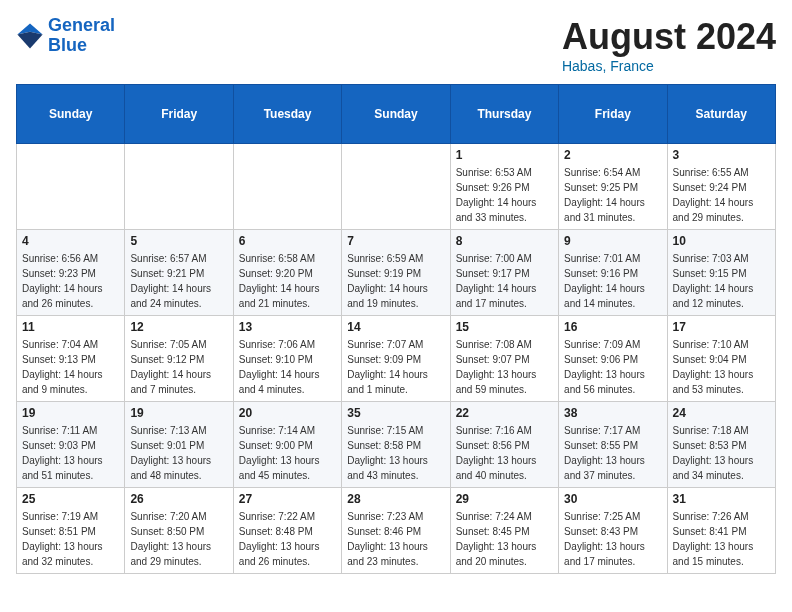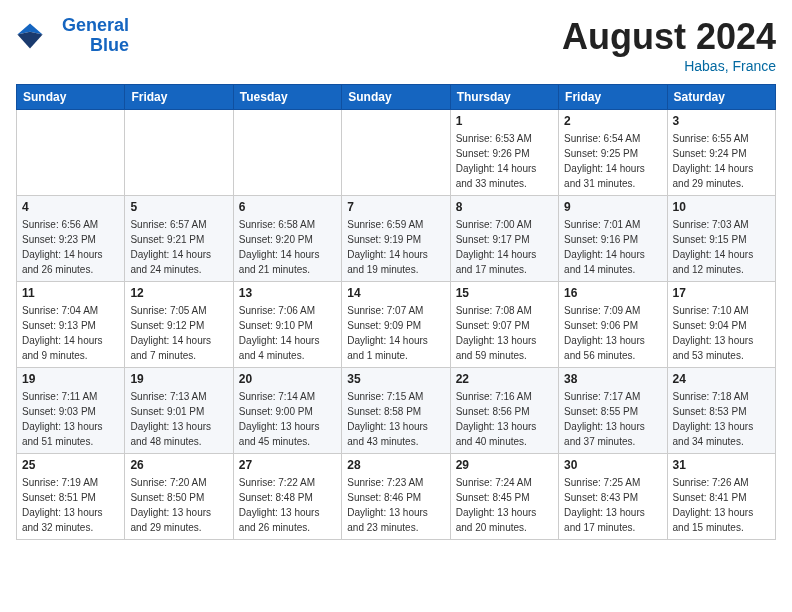--- a/index.html
+++ b/index.html
@@ -12,58 +12,57 @@
     }
     .header {
       display: flex;
       justify-content: space-between;
       align-items: flex-start;
       margin-bottom: 10px;
     }
     .logo {
       display: flex;
       align-items: center;
-      gap: 18px;
-      text-align: right;
+      gap: 4px;
     }
     .logo-text {
       font-size: 18px;
       font-weight: bold;
       color: #1a1a2e;
       line-height: 1.1;
     }
     .logo-text span {
       color: #1565c0;
     }
     .logo-icon {
       width: 28px;
       height: 28px;
     }
     .title-block {
-      text-align: right;
+      text-align: left;
     }
     .month-year {
       font-size: 36px;
       font-weight: bold;
       color: #222;
     }
     .location {
       font-size: 14px;
       color: #0369a1;
     }
     table {
       width: 100%;
       border-collapse: collapse;
       font-size: 10.5px;
     }
     thead th {
       background-color: #1565c0;
       color: #fff;
-      text-align: left;
-      padding: 5px 6px;
+      text-align: center;
+      padding: 22px 6px;
       font-size: 12px;
       font-weight: bold;
       border: 1px solid #1050a0;
     }
     td {
       border: 1px solid #ccc;
       vertical-align: top;
       padding: 4px 5px;
       width: calc(100% / 7);
       min-height: 80px;

